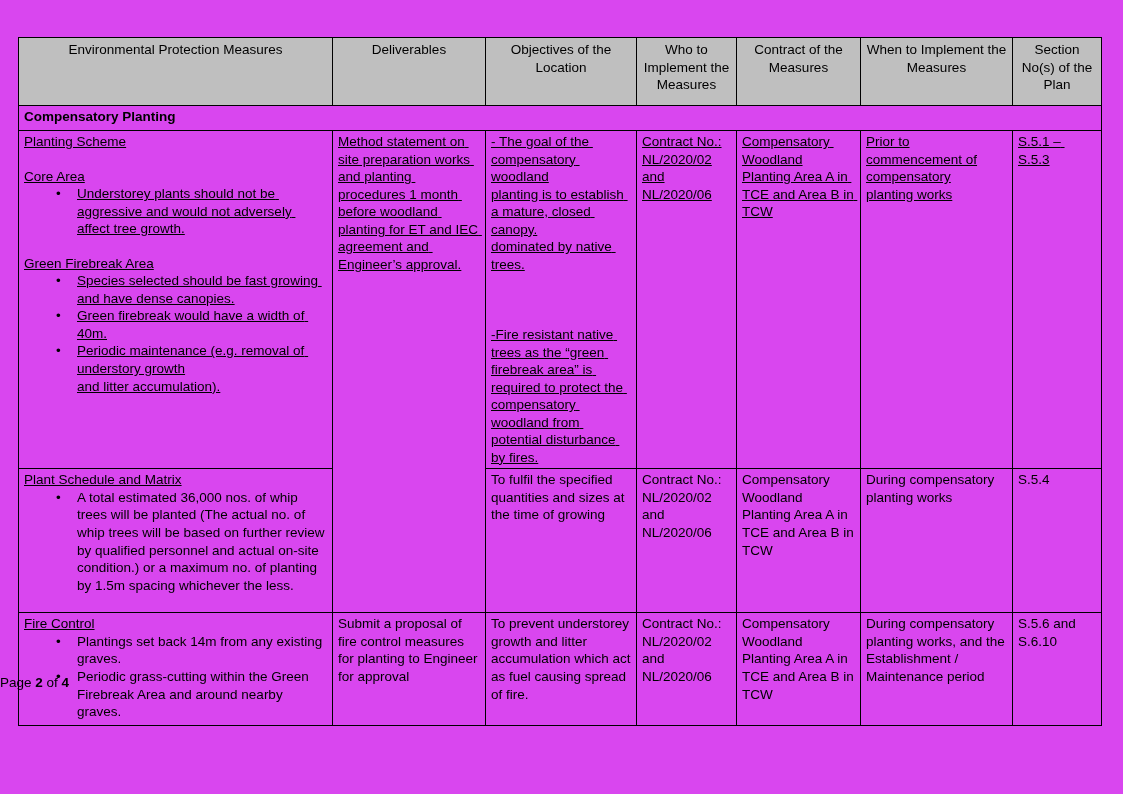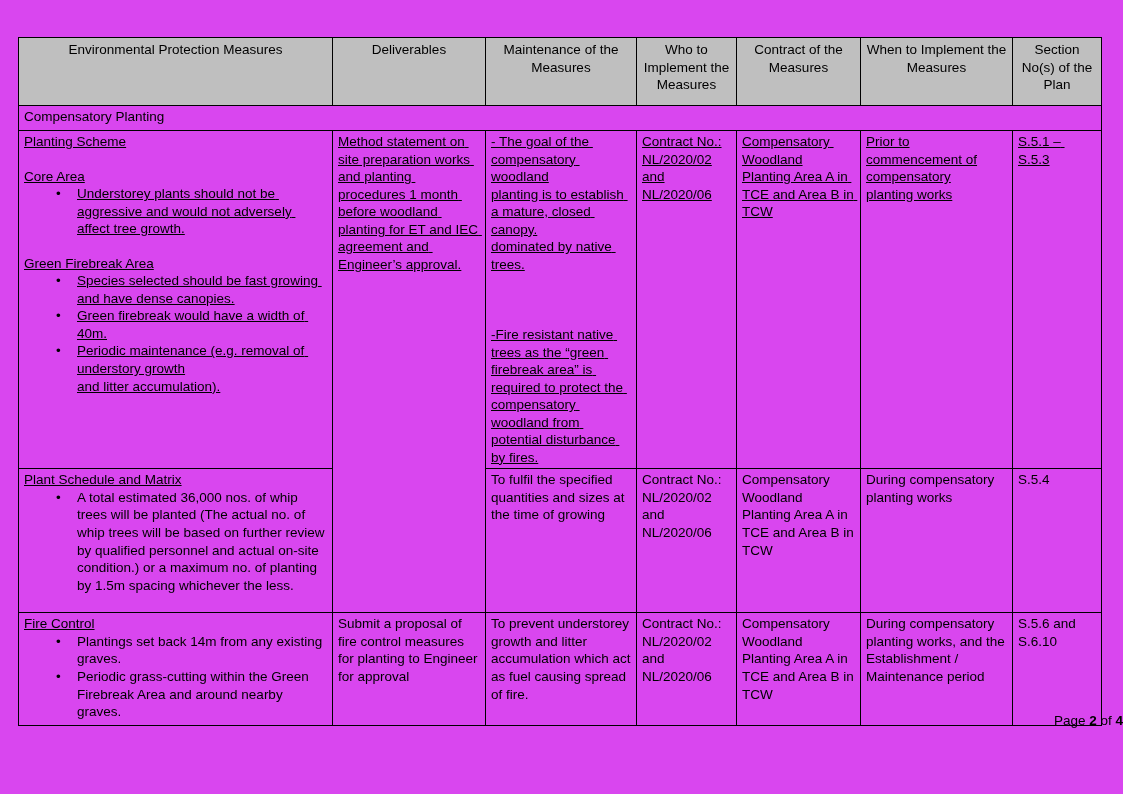--- a/index.html
+++ b/index.html
@@ -29,40 +29,40 @@
     background:#bfbfbf;
     font-weight:normal;
     text-align:center;
     padding-top:3px;
   }
   tr.hdr   { height:68px; }
   tr.sect  { height:25px; }
   tr.r1    { height:325px;text-decoration:underline; }
   tr.r2    { height:144px; }
   tr.r3    { height:113px; }
-  td.section-cell { font-weight:normal; padding-left:7px; padding-top:3px; }
+  td.section-cell { font-weight:bold; padding-left:7px; padding-top:3px; }
   .pre { white-space:pre-wrap; }
   .m-title { text-decoration:underline; }
   .group-label { margin-top:17px; }
   ul.bullets { list-style:none; margin:0; padding:0; }
   ul.bullets li {
     position:relative;
     padding-left:53px;
     white-space:pre-wrap;
   }
   ul.bullets li::before {
     content:"\2022";
     position:absolute;
     left:32px; top:0;
   }
   .page-footer {
     position:absolute;
-    top:713px; left:0;
+    top:675px; left:0;
     width:100%;
-    text-align:right;
+    text-align:left;
     font-size:13.5px;
   }
   .page-footer .b { font-weight:bold; }
 </style>
 </head>
 <body>
 
 <div class="page">
 
   <table class="epm">
@@ -73,21 +73,21 @@
       <col style="width:100px">
       <col style="width:124px">
       <col style="width:152px">
       <col style="width:89px">
     </colgroup>
 
     <tbody>
         <tr class="hdr">
       <th>Environmental Protection Measures</th>
       <th>Deliverables</th>
-      <th>Maintenance of the Measures</th>
+      <th>Objectives of the Location</th>
       <th>Who to Implement the Measures</th>
       <th>Contract of the Measures</th>
       <th>When to Implement the Measures</th>
       <th>Section No(s) of the Plan</th>
     </tr>
 
     <tr class="sect">
       <td class="section-cell" colspan="7">Compensatory Planting</td>
     </tr>
 

